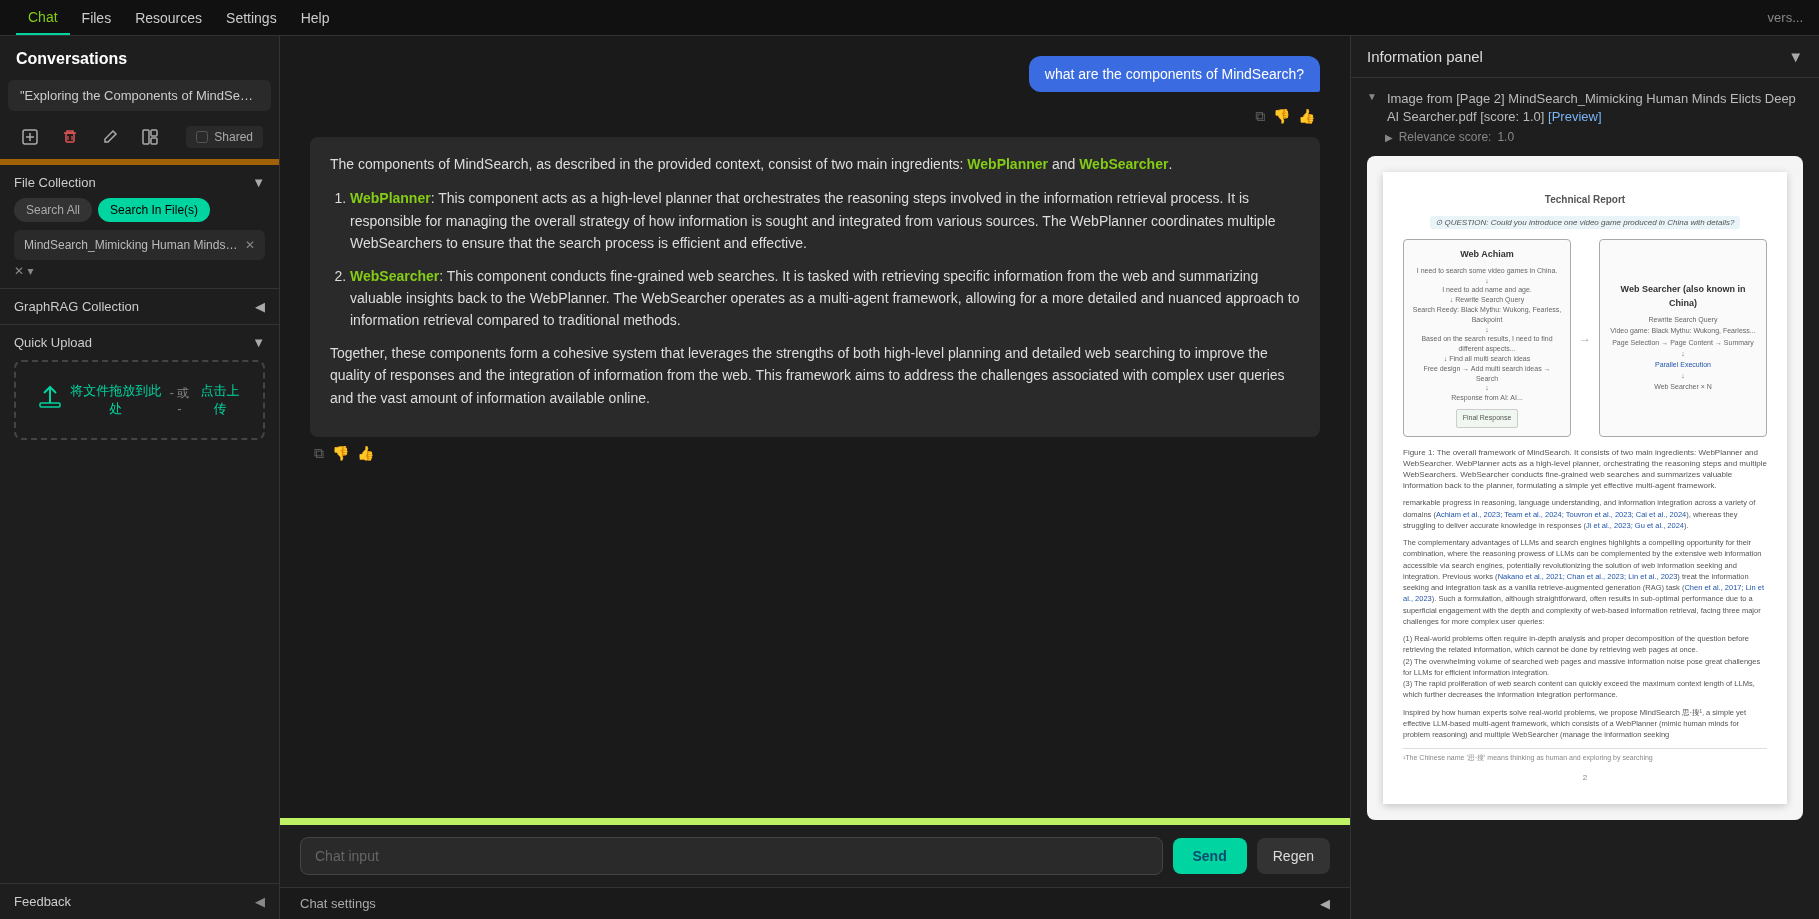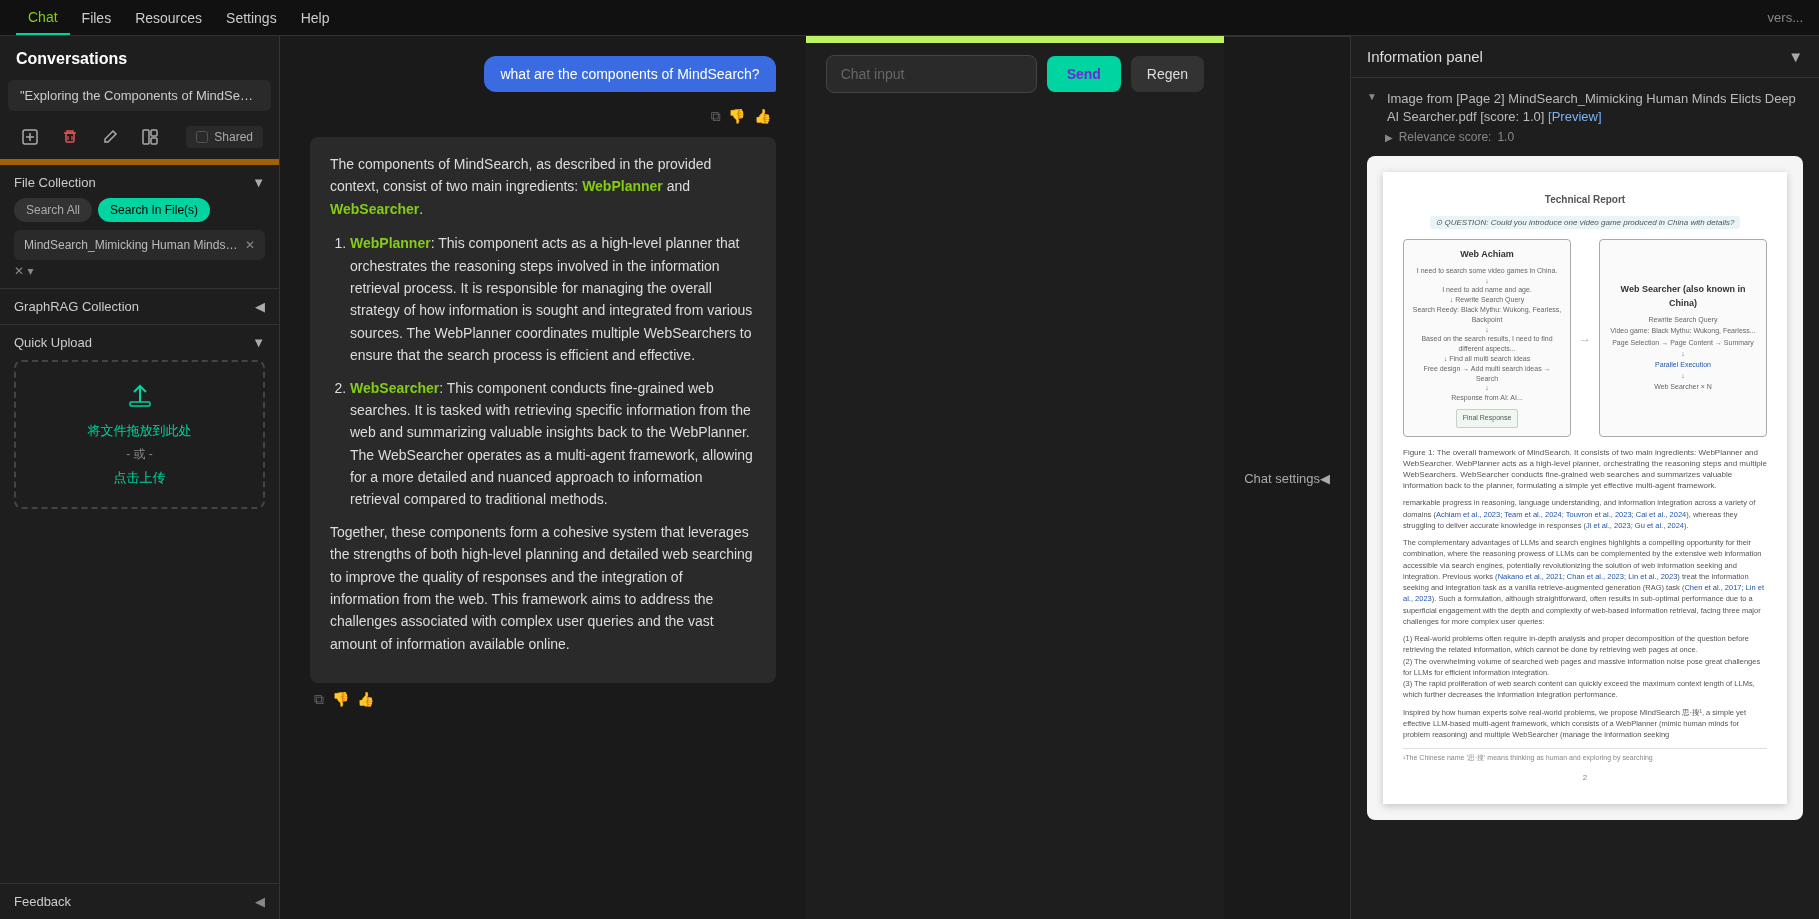--- a/index.html
+++ b/index.html
@@ -182,21 +182,21 @@
     .quick-upload-section {
       border-top: 1px solid #333;
       padding: 10px 14px;
     }
     .upload-drop-area {
       border: 2px dashed #444;
       border-radius: 8px;
       padding: 20px;
       margin-top: 10px;
       display: flex;
-      flex-direction: column;
+      flex-direction: row;
       align-items: center;
       gap: 6px;
       color: #00d4a0;
       font-size: 13px;
       text-align: center;
     }
     .upload-icon {
       font-size: 24px;
       color: #00d4a0;
     }
@@ -214,21 +214,21 @@
       justify-content: space-between;
       font-size: 13px;
       color: #ccc;
       cursor: pointer;
     }
 
     
     .chat-area {
       flex: 1;
       display: flex;
-      flex-direction: row;
+      flex-direction: column;
       background: #1a1a1a;
       overflow: hidden;
     }
 
     .chat-messages {
       flex: 1;
       overflow-y: auto;
       padding: 20px 30px;
     }
 
@@ -292,21 +292,21 @@
       border: 1px solid #444;
       border-radius: 8px;
       padding: 10px 14px;
       color: #ddd;
       font-size: 14px;
       outline: none;
     }
     .chat-input::placeholder { color: #666; }
     .send-btn {
       background: #00d4a0;
-      color: #6d28d9;
+      color: #0c4a6e;
       border: none;
       border-radius: 8px;
       padding: 10px 20px;
       font-size: 14px;
       font-weight: 600;
       cursor: pointer;
     }
     .regen-btn {
       background: #333;
       color: #ddd;

